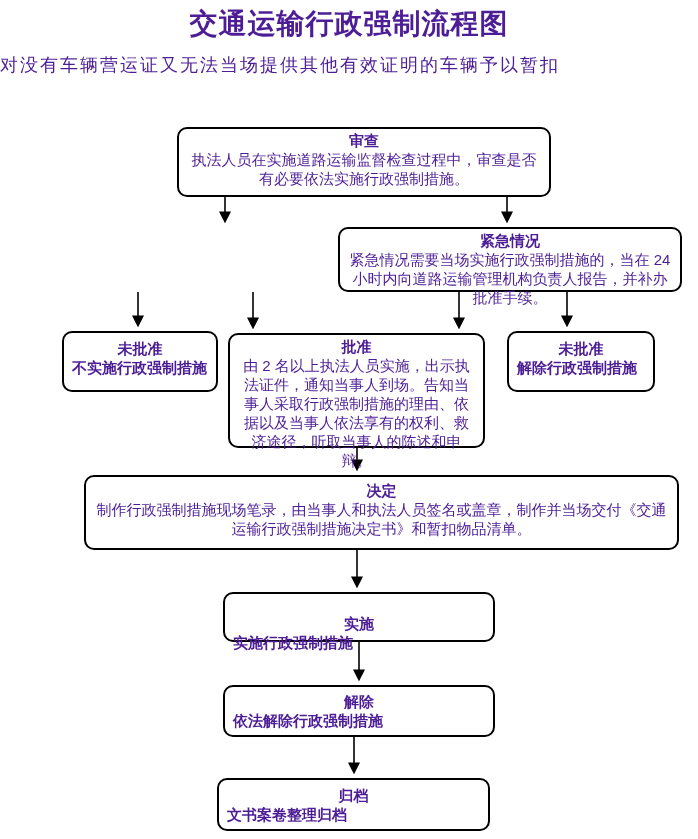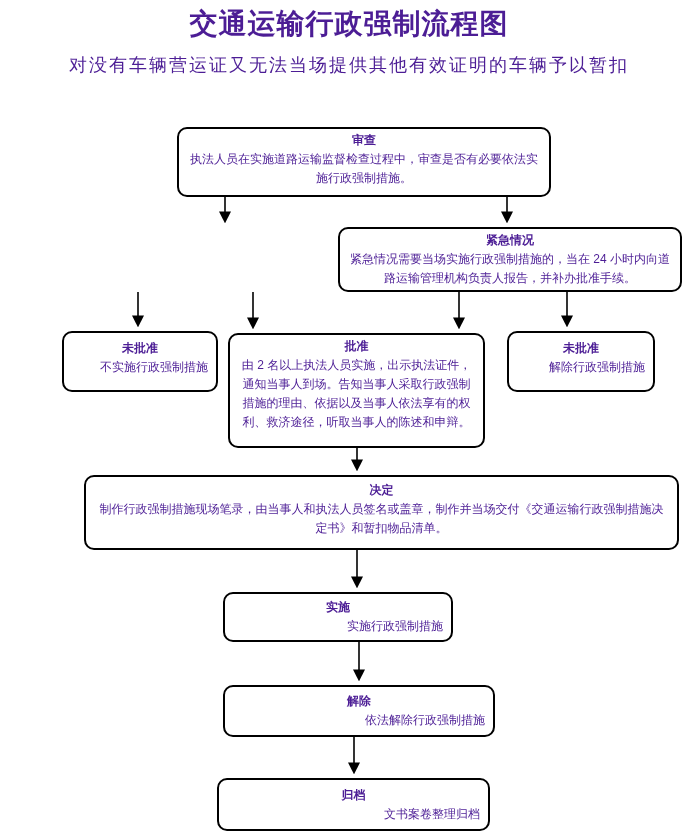--- a/index.html
+++ b/index.html
@@ -12,45 +12,44 @@
     overflow:hidden;
   }
   .page-title{
     position:absolute;top:5px;left:0;width:698px;
     text-align:center;
     font-family:"Liberation Serif","DejaVu Serif",serif;
     font-size:28px;font-weight:bold;letter-spacing:1px;
   }
   .page-subtitle{
     position:absolute;top:53px;left:0;width:698px;
-    text-align:center;
     font-family:"Liberation Serif","DejaVu Serif",serif;
     font-size:18px;letter-spacing:2px;
   }
   .node{
     position:absolute;
     border:2px solid #000;
     border-radius:10px;
     background:#fff;
     box-sizing:border-box;
     padding:2px 8px;
-    font-size:12px;line-height:19px;
+    font-size:15px;line-height:19px;
   }
   .node .hd{text-align:center;font-weight:bold;}
   .node .bd{text-align:center;}
-  .node.center .bd{text-align:right;}
+  .node.center .bd{text-align:left;font-weight:bold;}
   
   .n-shencha {left:177px;top:127px;width:374px;height:70px;}
   .n-baogao  {left:42px; top:227px;width:266px;height:65px;}
   .n-jinji   {left:318px;top:227px;width:344px;height:65px;padding:2px 6px;margin-left:20px;}
   .n-wpleft  {left:62px; top:331px;width:156px;height:61px;padding-top:6px;}
   .n-pizhun  {left:228px;top:333px;width:257px;height:115px;overflow:visible;}
   .n-wpright {left:507px;top:331px;width:148px;height:61px;padding-top:6px;}
   .n-jueding {left:68px; top:475px;width:595px;height:75px;padding-top:4px;margin-left:16px;}
-  .n-shishi  {left:223px;top:592px;width:230px;height:50px;padding-top:4px;}
+  .n-shishi  {left:223px;top:592px;width:272px;height:50px;padding-top:20px;}
   .n-jiechu  {left:223px;top:685px;width:272px;height:52px;padding-top:5px;}
   .n-guidang {left:217px;top:778px;width:273px;height:53px;padding-top:6px;}
   .edges{
     position:absolute;left:0;top:0;width:698px;height:839px;
     pointer-events:none;
   }
   .edges line{stroke:#000;stroke-width:1.6;}
 </style>
 </head>
 <body>

